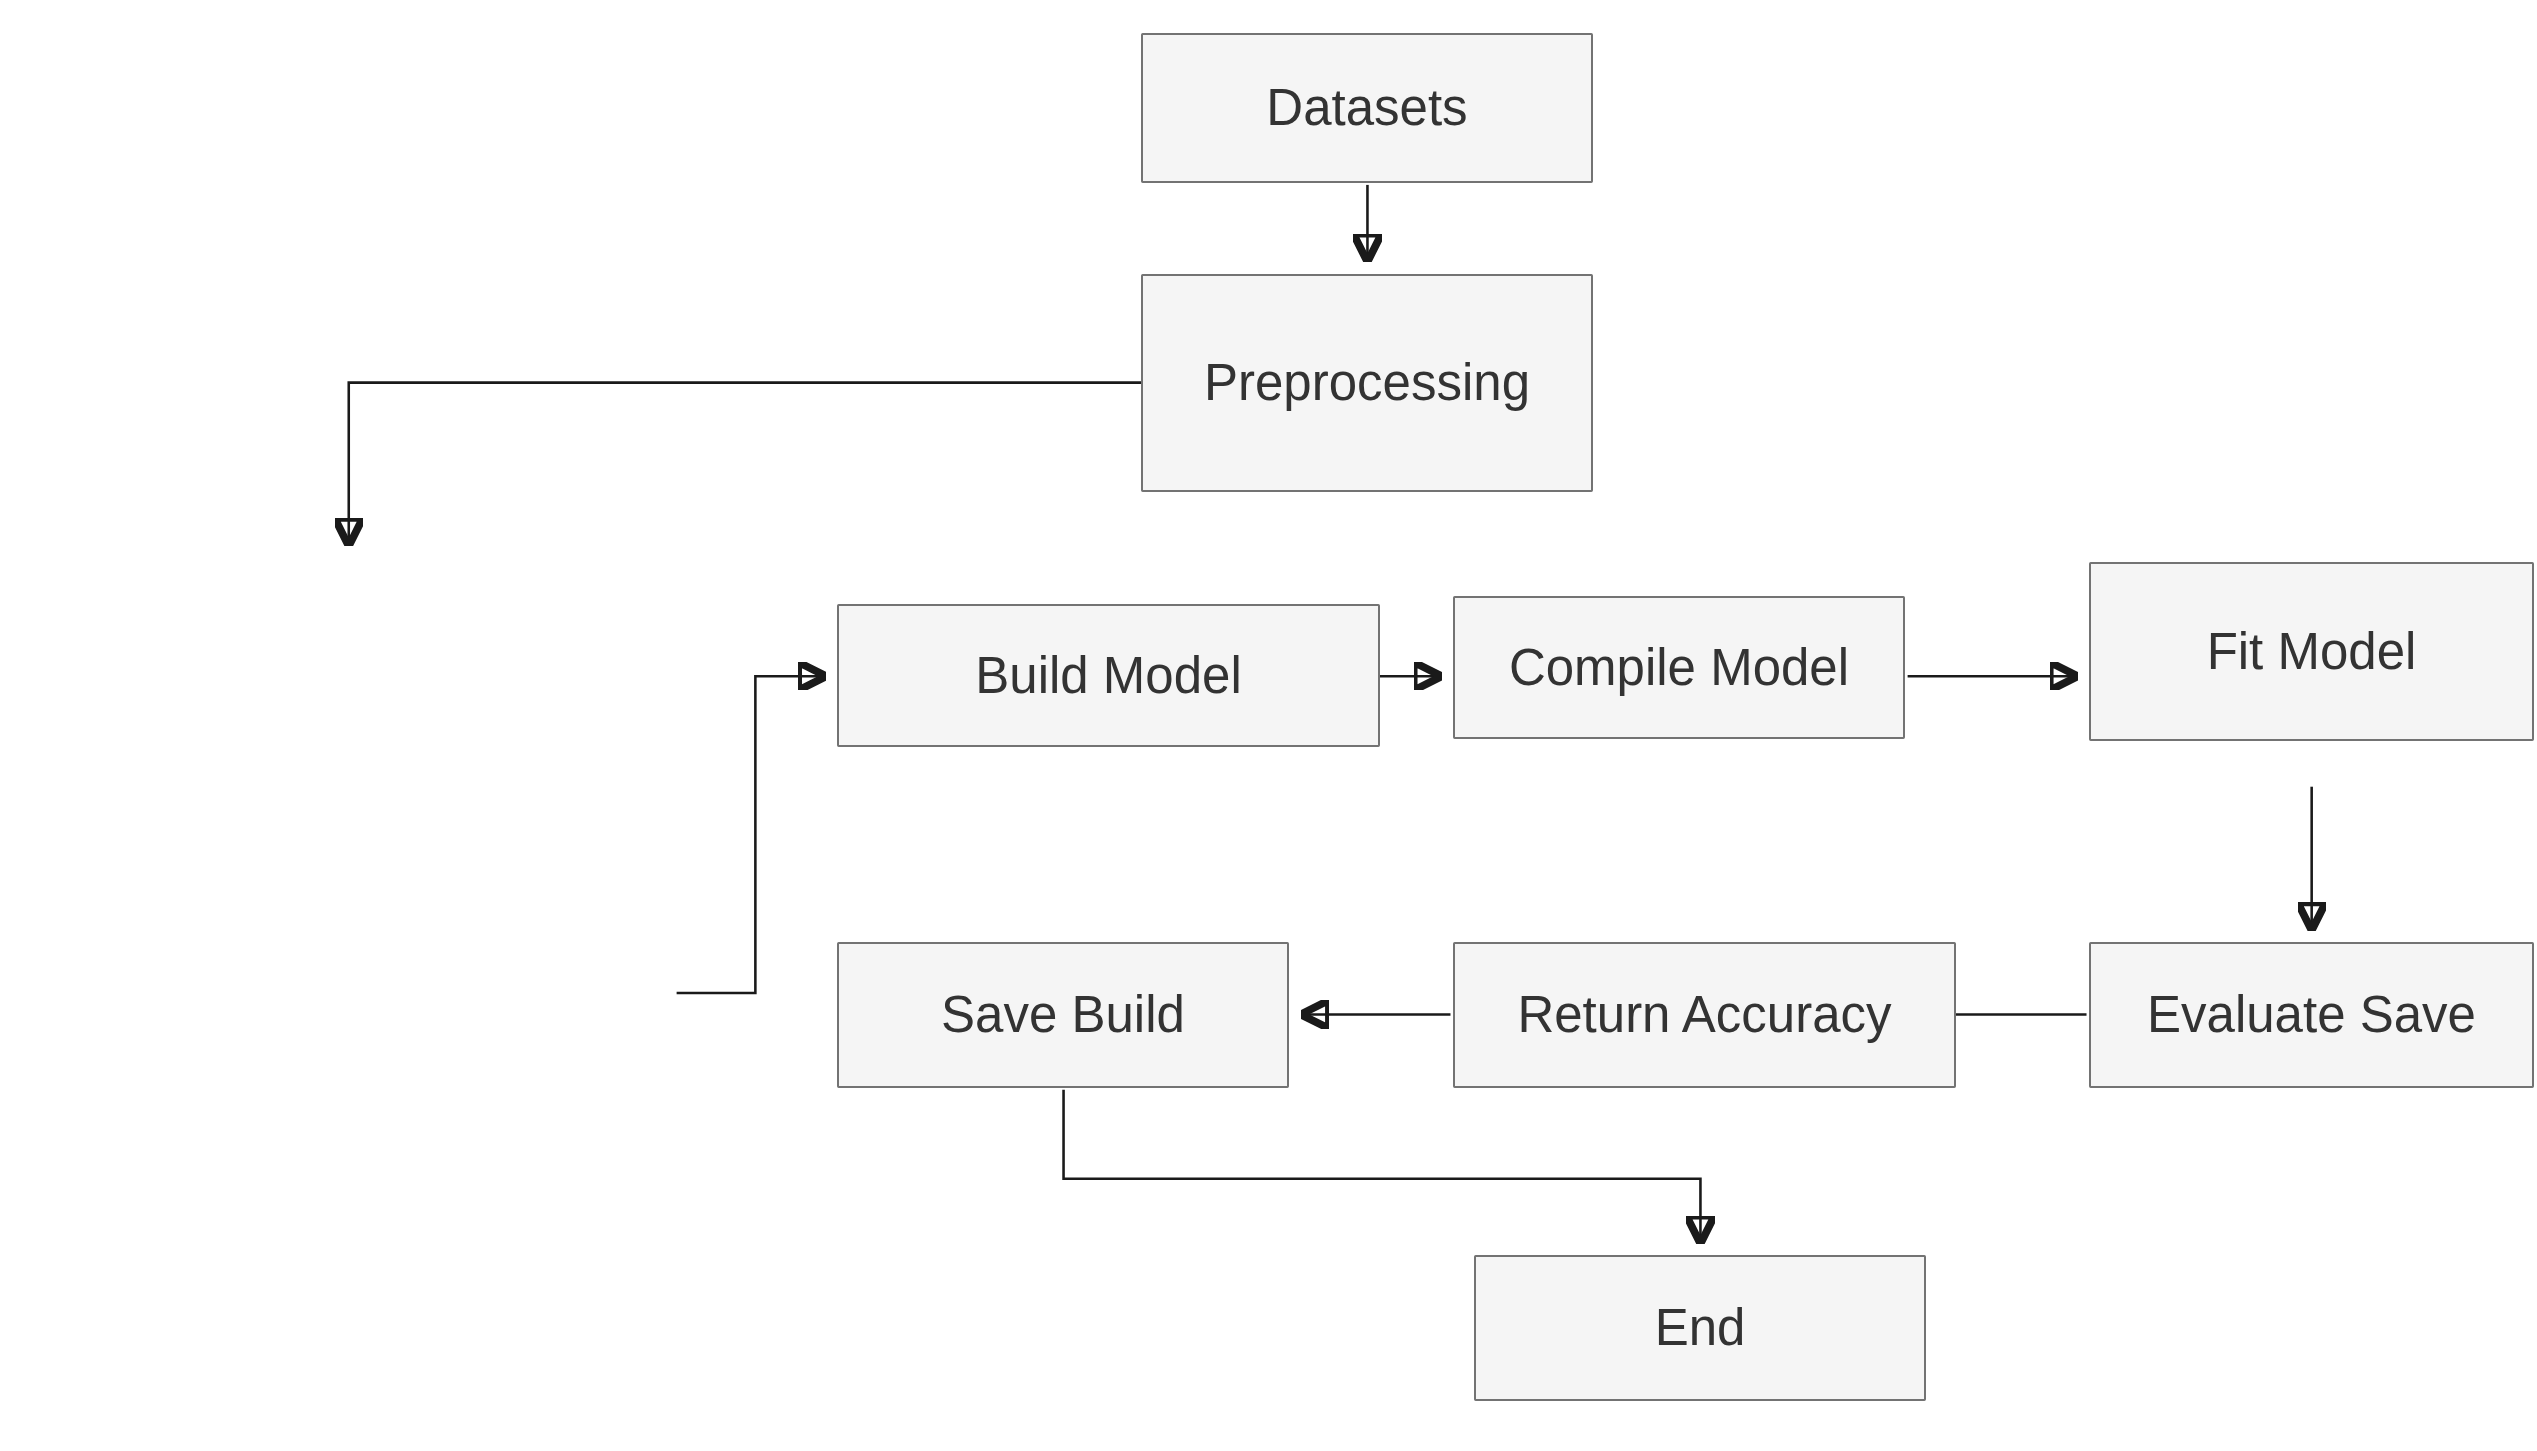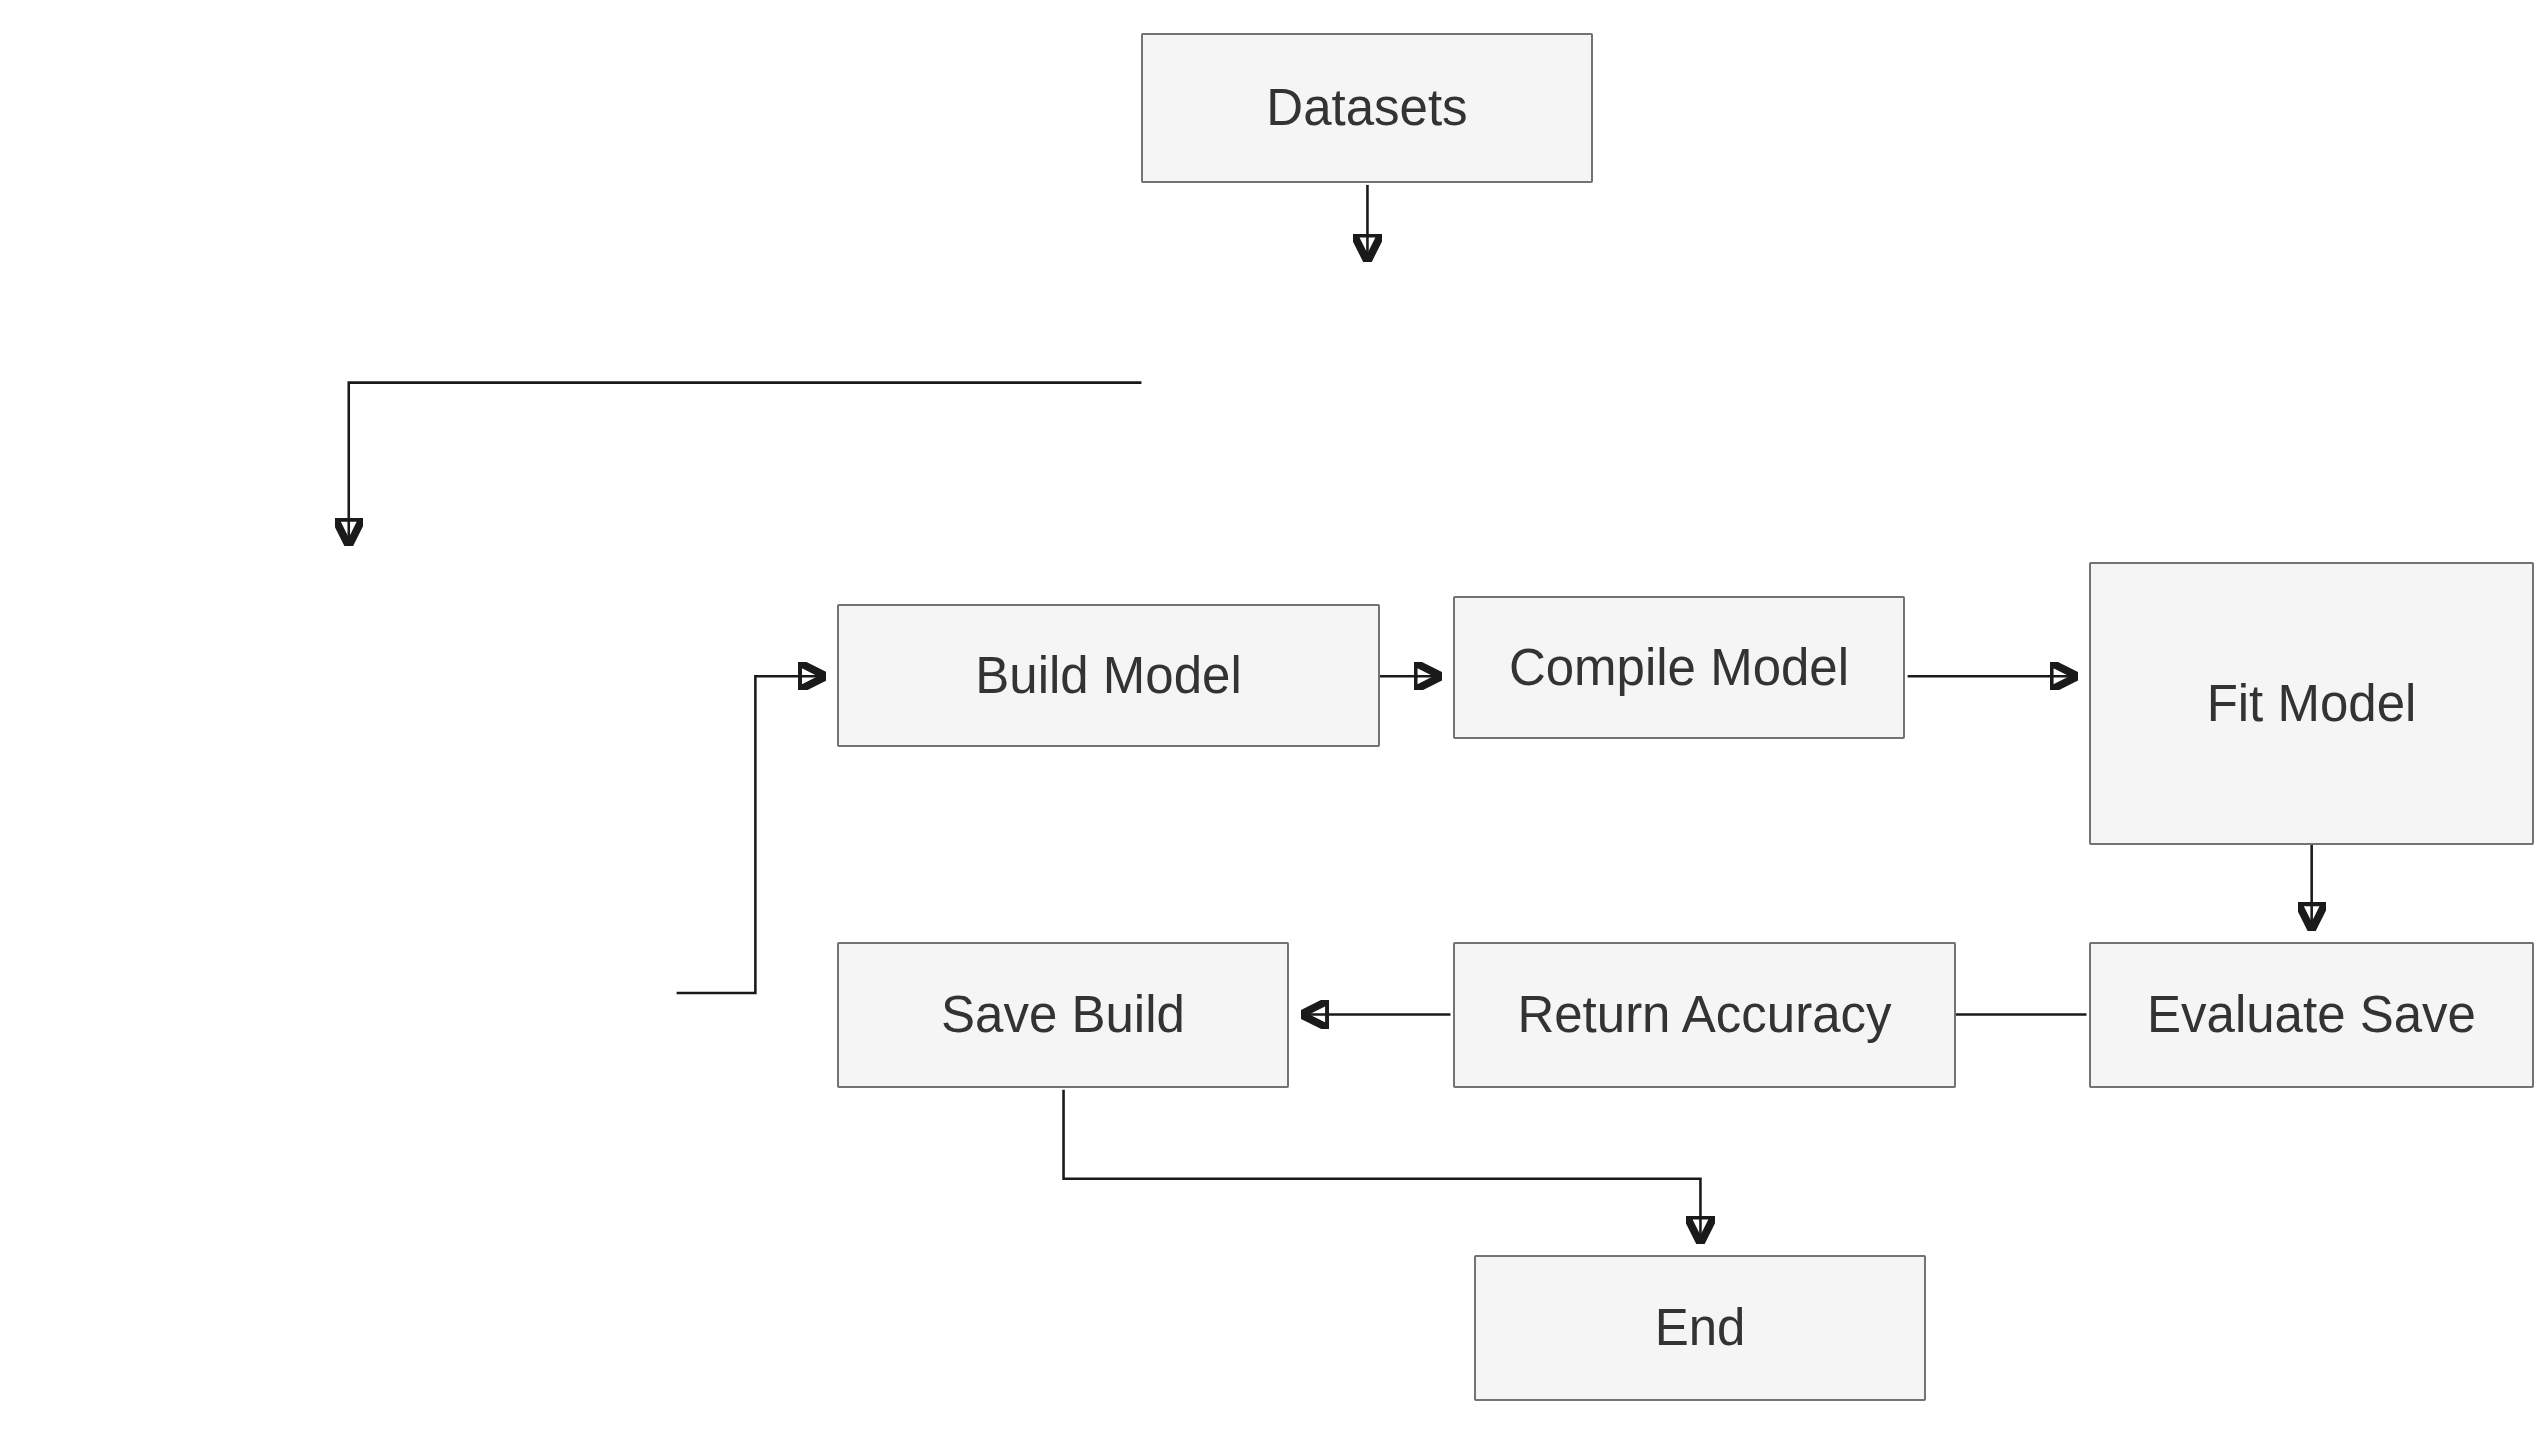--- a/index.html
+++ b/index.html
@@ -37,21 +37,21 @@
     color: var(--text-color);
     text-align: left;
     white-space: nowrap;
   }
   
   #node-datasets        { left: 1141px; top: 33px;   width: 452px; height: 150px; }
   #node-preprocessing   { left: 1141px; top: 274px;  width: 452px; height: 218px; }
   #node-cnn             { left: 30px;   top: 558px;  width: 644px; height: 856px; }
   #node-build           { left: 837px;  top: 604px;  width: 543px; height: 143px; }
   #node-compile         { left: 1453px; top: 596px;  width: 452px; height: 143px; }
-  #node-fit             { left: 2089px; top: 562px;  width: 445px; height: 283px; }
+  #node-fit             { left: 2089px; top: 562px;  width: 445px; height: 179px; }
   #node-evaluate        { left: 2089px; top: 942px; width: 445px; height: 146px; }
   #node-return          { left: 1453px; top: 942px; width: 503px; height: 146px; }
   #node-save            { left: 837px;  top: 942px; width: 452px; height: 146px; }
   #node-end             { left: 1474px; top: 1255px; width: 452px; height: 146px; }
   #edges {
     position: absolute;
     left: 0;
     top: 0;
     width: 2538px;
     height: 1451px;
@@ -82,20 +82,23 @@
     <path d="M2700,919 L2700,1084" marker-end="url(#arrow)"></path>
     <path d="M2437,1185 L2241,1185" marker-end="url(#arrow)"></path>
     <path d="M1694,1185 L1522,1185" marker-end="url(#arrow)"></path>
     <path d="M1242,1273 L1242,1377 L1986,1377 L1986,1450" marker-end="url(#arrow)"></path>
   </svg>
 
   <div class="node" id="node-datasets">
     <span>Datasets</span>
   </div>
 
+  <div class="node" id="node-preprocessing">
+    <span>Preprocessing</span>
+  </div>
 
 
   <div class="node" id="node-build">
     <span>Build Model</span>
   </div>
 
   <div class="node" id="node-compile">
     <span>Compile Model</span>
   </div>
 

